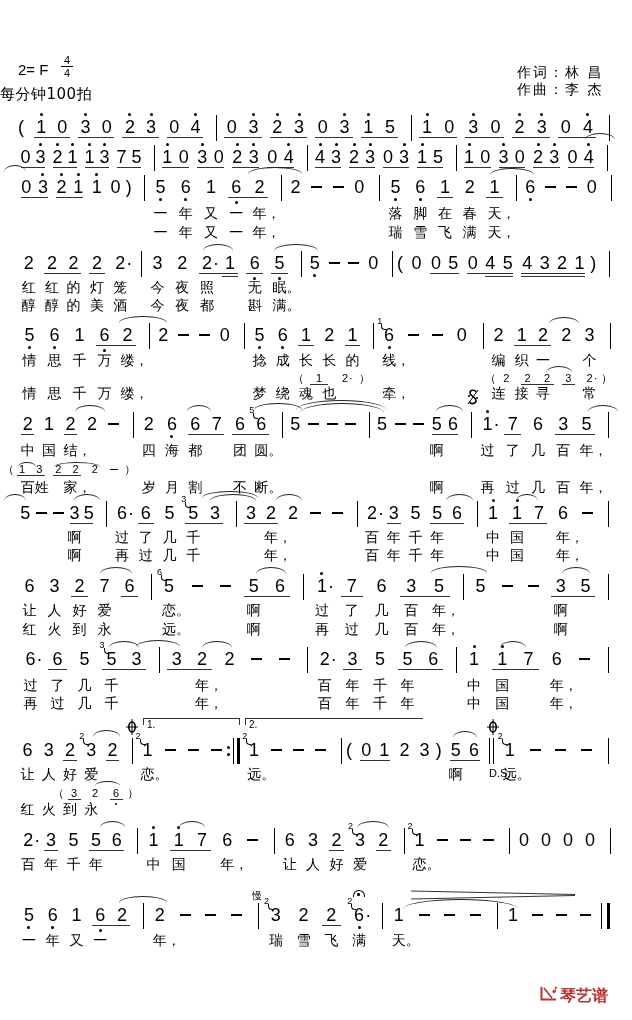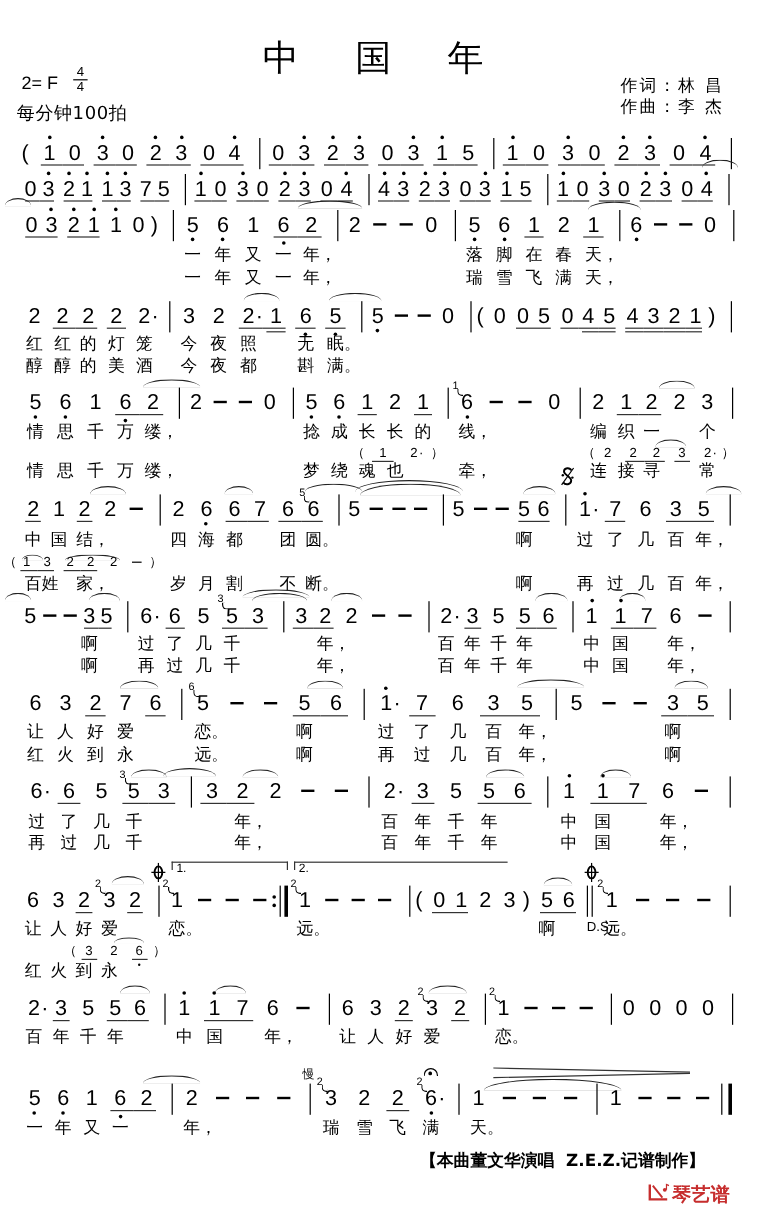--- a/index.html
+++ b/index.html
@@ -4,21 +4,21 @@
 <style>
 *{box-sizing:border-box;margin:0;padding:0}
 html,body{width:632px;height:1020px;background:#fff;overflow:hidden}
 #page{position:relative;width:632px;height:1020px;background:#fff;color:#000;font-family:"Liberation Sans","DejaVu Sans",sans-serif}
 .abs{position:absolute}
 .title{left:219px;top:31px;font-size:30px;line-height:36px;letter-spacing:47px;font-family:"DejaVu Serif",serif;white-space:nowrap}
 .key{left:18px;top:62px;font-size:15px;line-height:16px;white-space:pre}
 .timesig{left:61px;top:55px;width:12px;font-size:11px;line-height:10px;text-align:center}
 .timesig span{display:block}
 .timesig .frac-line{height:1px;background:#000;margin:1px 0}
-.tempo{left:14px;top:86px;font-size:15px;line-height:16px;letter-spacing:.5px;font-family:"DejaVu Sans",sans-serif}
+.tempo{left:0;top:86px;font-size:15px;line-height:16px;letter-spacing:.5px;font-family:"DejaVu Sans",sans-serif}
 .credits{left:517px;font-size:14px;line-height:16px;letter-spacing:2px;white-space:pre;font-family:"DejaVu Sans",sans-serif}
 
 .row{position:absolute;left:14px;display:flex;height:26px;--ul0:22px;--ob0:23px}
 .measure{position:relative;display:flex;height:26px;padding:0 9px 0 3px;border-right:1px solid #000}
 .measure.bar-repeat-end{border-right:3px solid #000}
 .measure.bar-repeat-end::after{content:"";position:absolute;right:3px;top:0;bottom:0;width:1px;background:#000}
 .measure.bar-repeat-end::before{content:"";position:absolute;right:7px;top:8px;width:3px;height:3px;border-radius:50%;background:#000;box-shadow:0 7px 0 #000}
 .measure.bar-double::after{content:"";position:absolute;right:3px;top:0;bottom:0;width:1px;background:#000}
 .measure.bar-final{border-right:3px solid #000}
 .measure.bar-final::after{content:"";position:absolute;right:5px;top:0;bottom:0;width:1px;background:#000}
@@ -54,21 +54,20 @@
 .slow{font-size:10px;line-height:11px;font-family:"DejaVu Sans",sans-serif}
 
 .credit{left:350px;top:960px;font-size:14px;font-weight:bold;line-height:16px;white-space:pre;font-family:"DejaVu Sans",sans-serif}
 .logo{left:540px;top:986px;display:flex;align-items:center;gap:2px;color:#c62d2d;font-size:16px;font-weight:bold;line-height:18px;font-family:"DejaVu Sans",sans-serif}
 </style>
 </head>
 <body>
 
 <div id="page">
 
-  <div class="abs title">中国年</div>
   <div class="abs key">2= F</div>
   <div class="abs timesig">
     <span>4</span>
     <span class="frac-line"></span>
     <span>4</span>
   </div>
   <div class="abs tempo">每分钟100拍</div>
   <div class="abs credits" style="top:64px">作词：林 昌</div>
   <div class="abs credits" style="top:81px">作曲：李 杰</div>
 
@@ -1113,21 +1112,20 @@
   </div>
   <div class="abs mark" style="left:489px;top:767px">D.S.</div>
   <div class="abs slow" style="left:252px;top:890px">慢</div>
   <div class="abs" style="left:411px;top:887px">
     <svg width="164" height="12" viewBox="0 0 164 12">
         <line x1="0" y1="2" x2="164" y2="5.5" stroke="#333" stroke-width="1"></line>
         <line x1="0" y1="10" x2="164" y2="6.5" stroke="#333" stroke-width="1"></line>
       </svg>
   </div>
 
-  <div class="abs credit">【本曲董文华演唱  Z.E.Z.记谱制作】</div>
   <div class="abs logo">
     <span>
       <svg width="18" height="15" viewBox="0 0 18 15">
           <path d="M1.5 1 V13.5 H16" fill="none" stroke="#c62d2d" stroke-width="2"></path>
           <path d="M4 2 L12 12" stroke="#c62d2d" stroke-width="1.6"></path>
           <circle cx="14" cy="5.5" r="1.6" fill="#c62d2d"></circle>
           <path d="M15.4 5.5 V1 L17.5 2" stroke="#c62d2d" stroke-width="1" fill="none"></path>
         </svg>
     </span>
     <span>琴艺谱</span>

